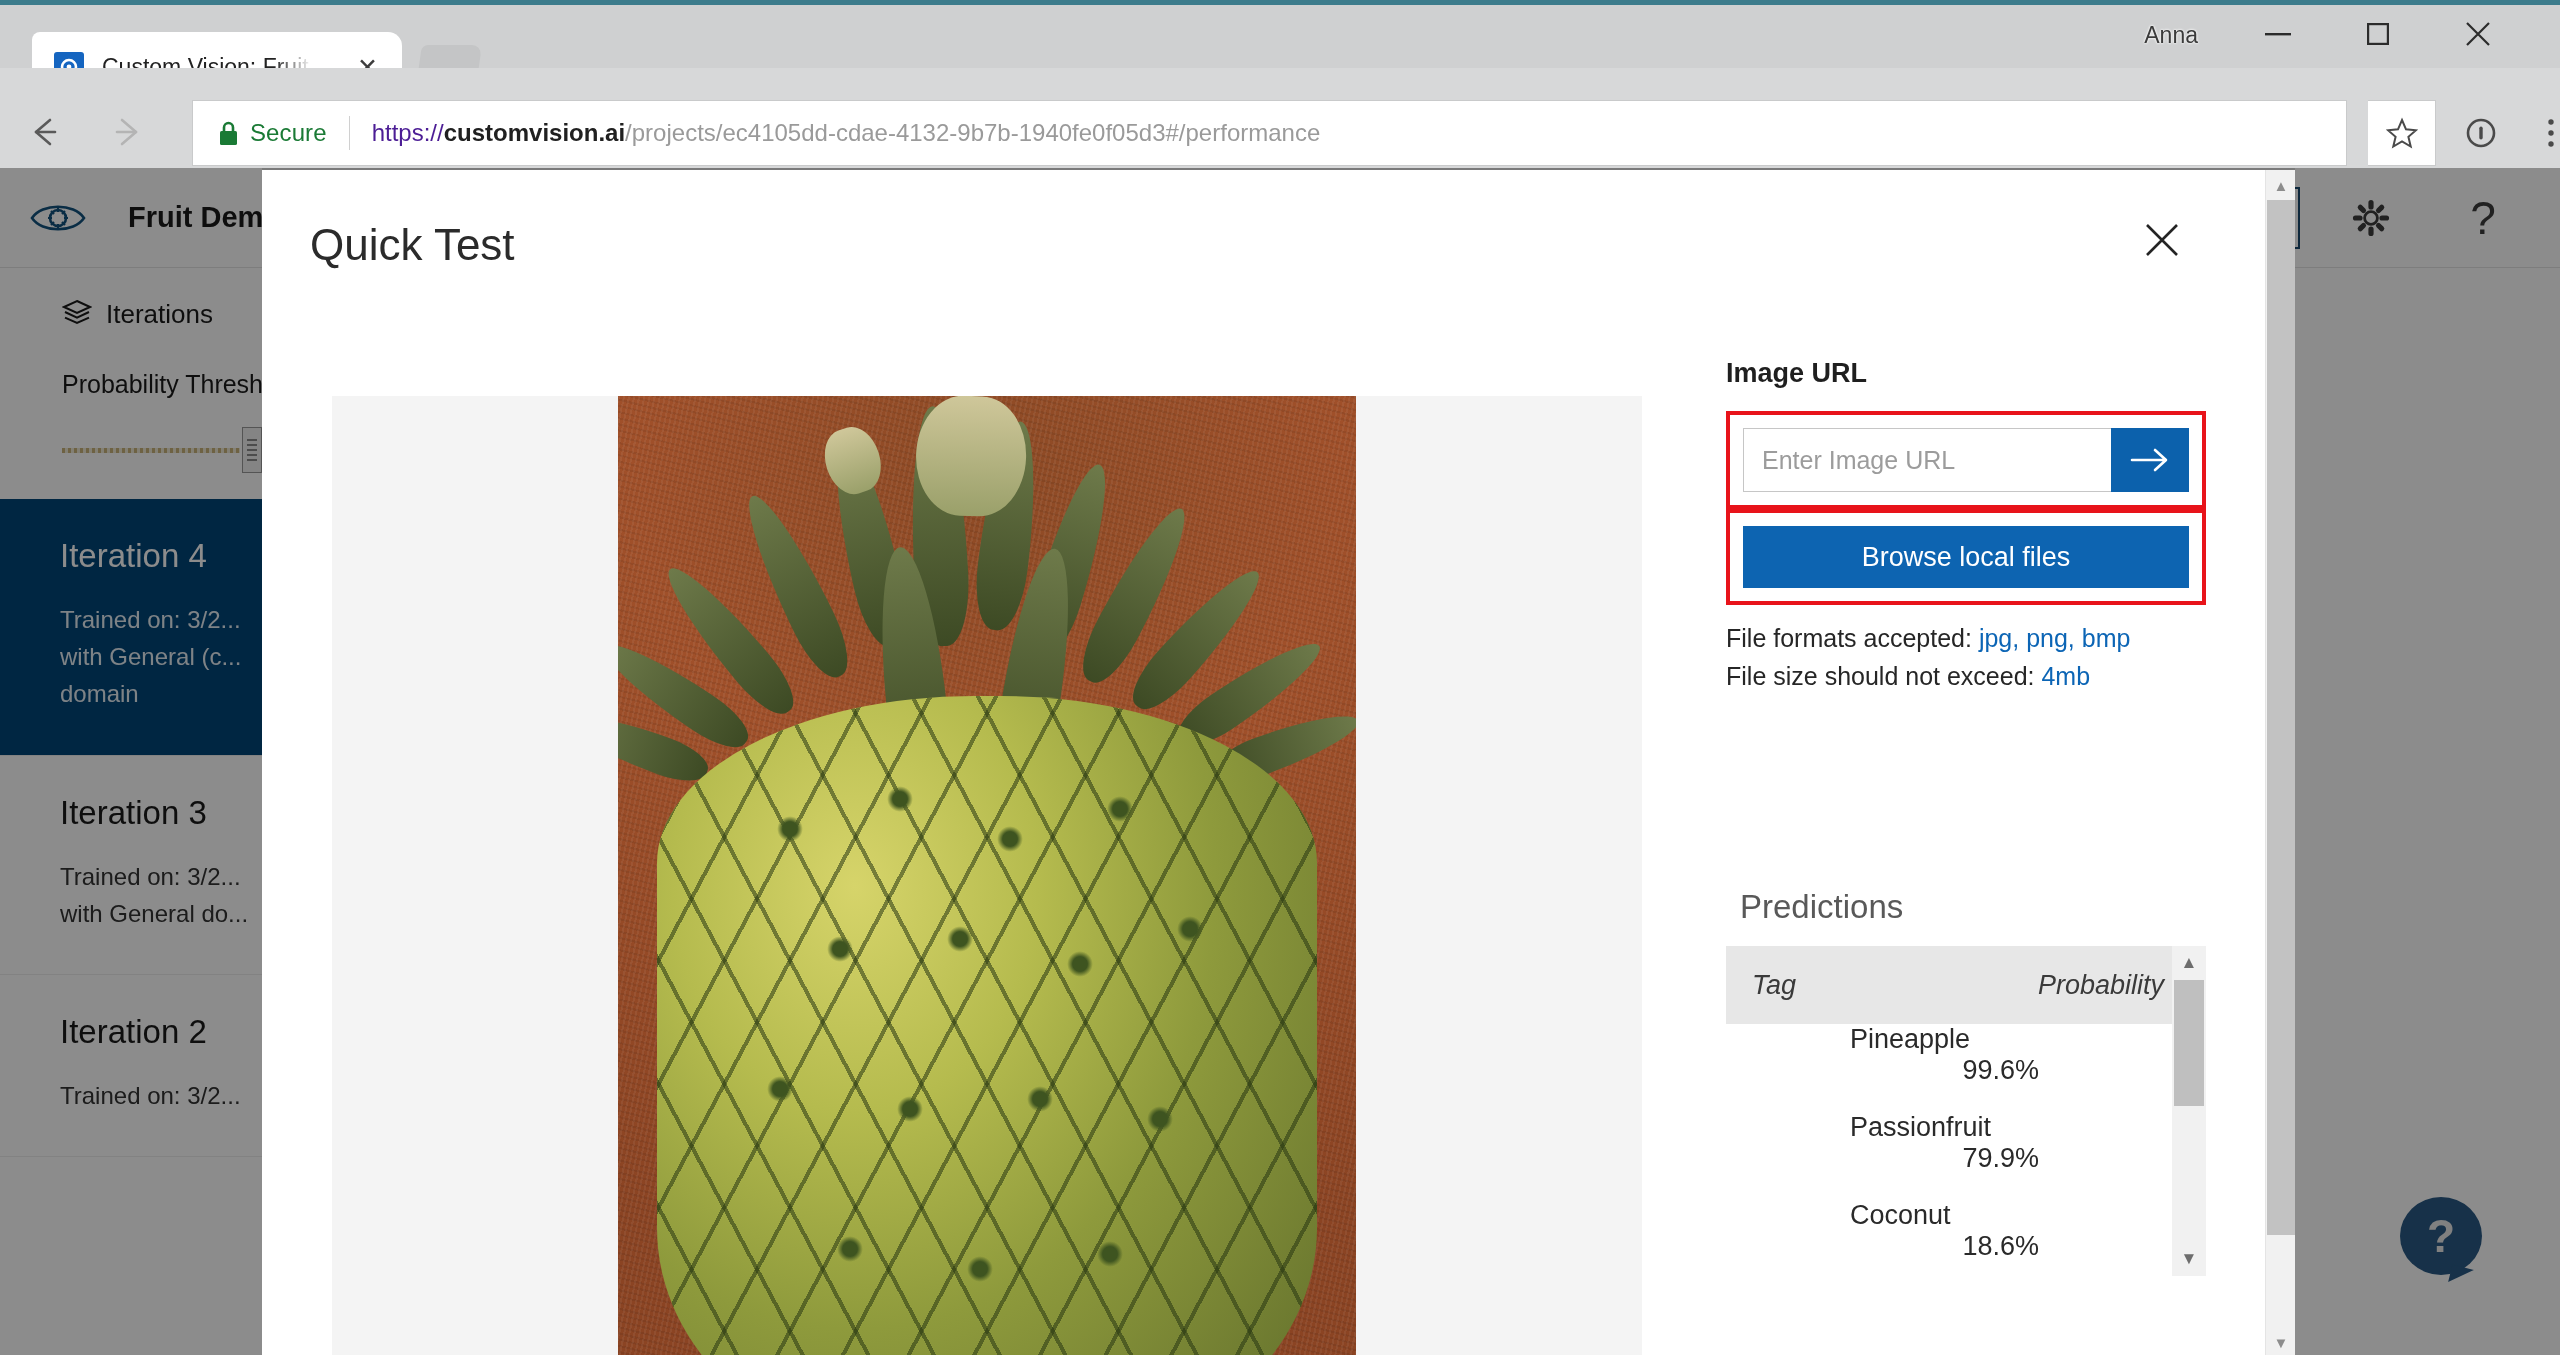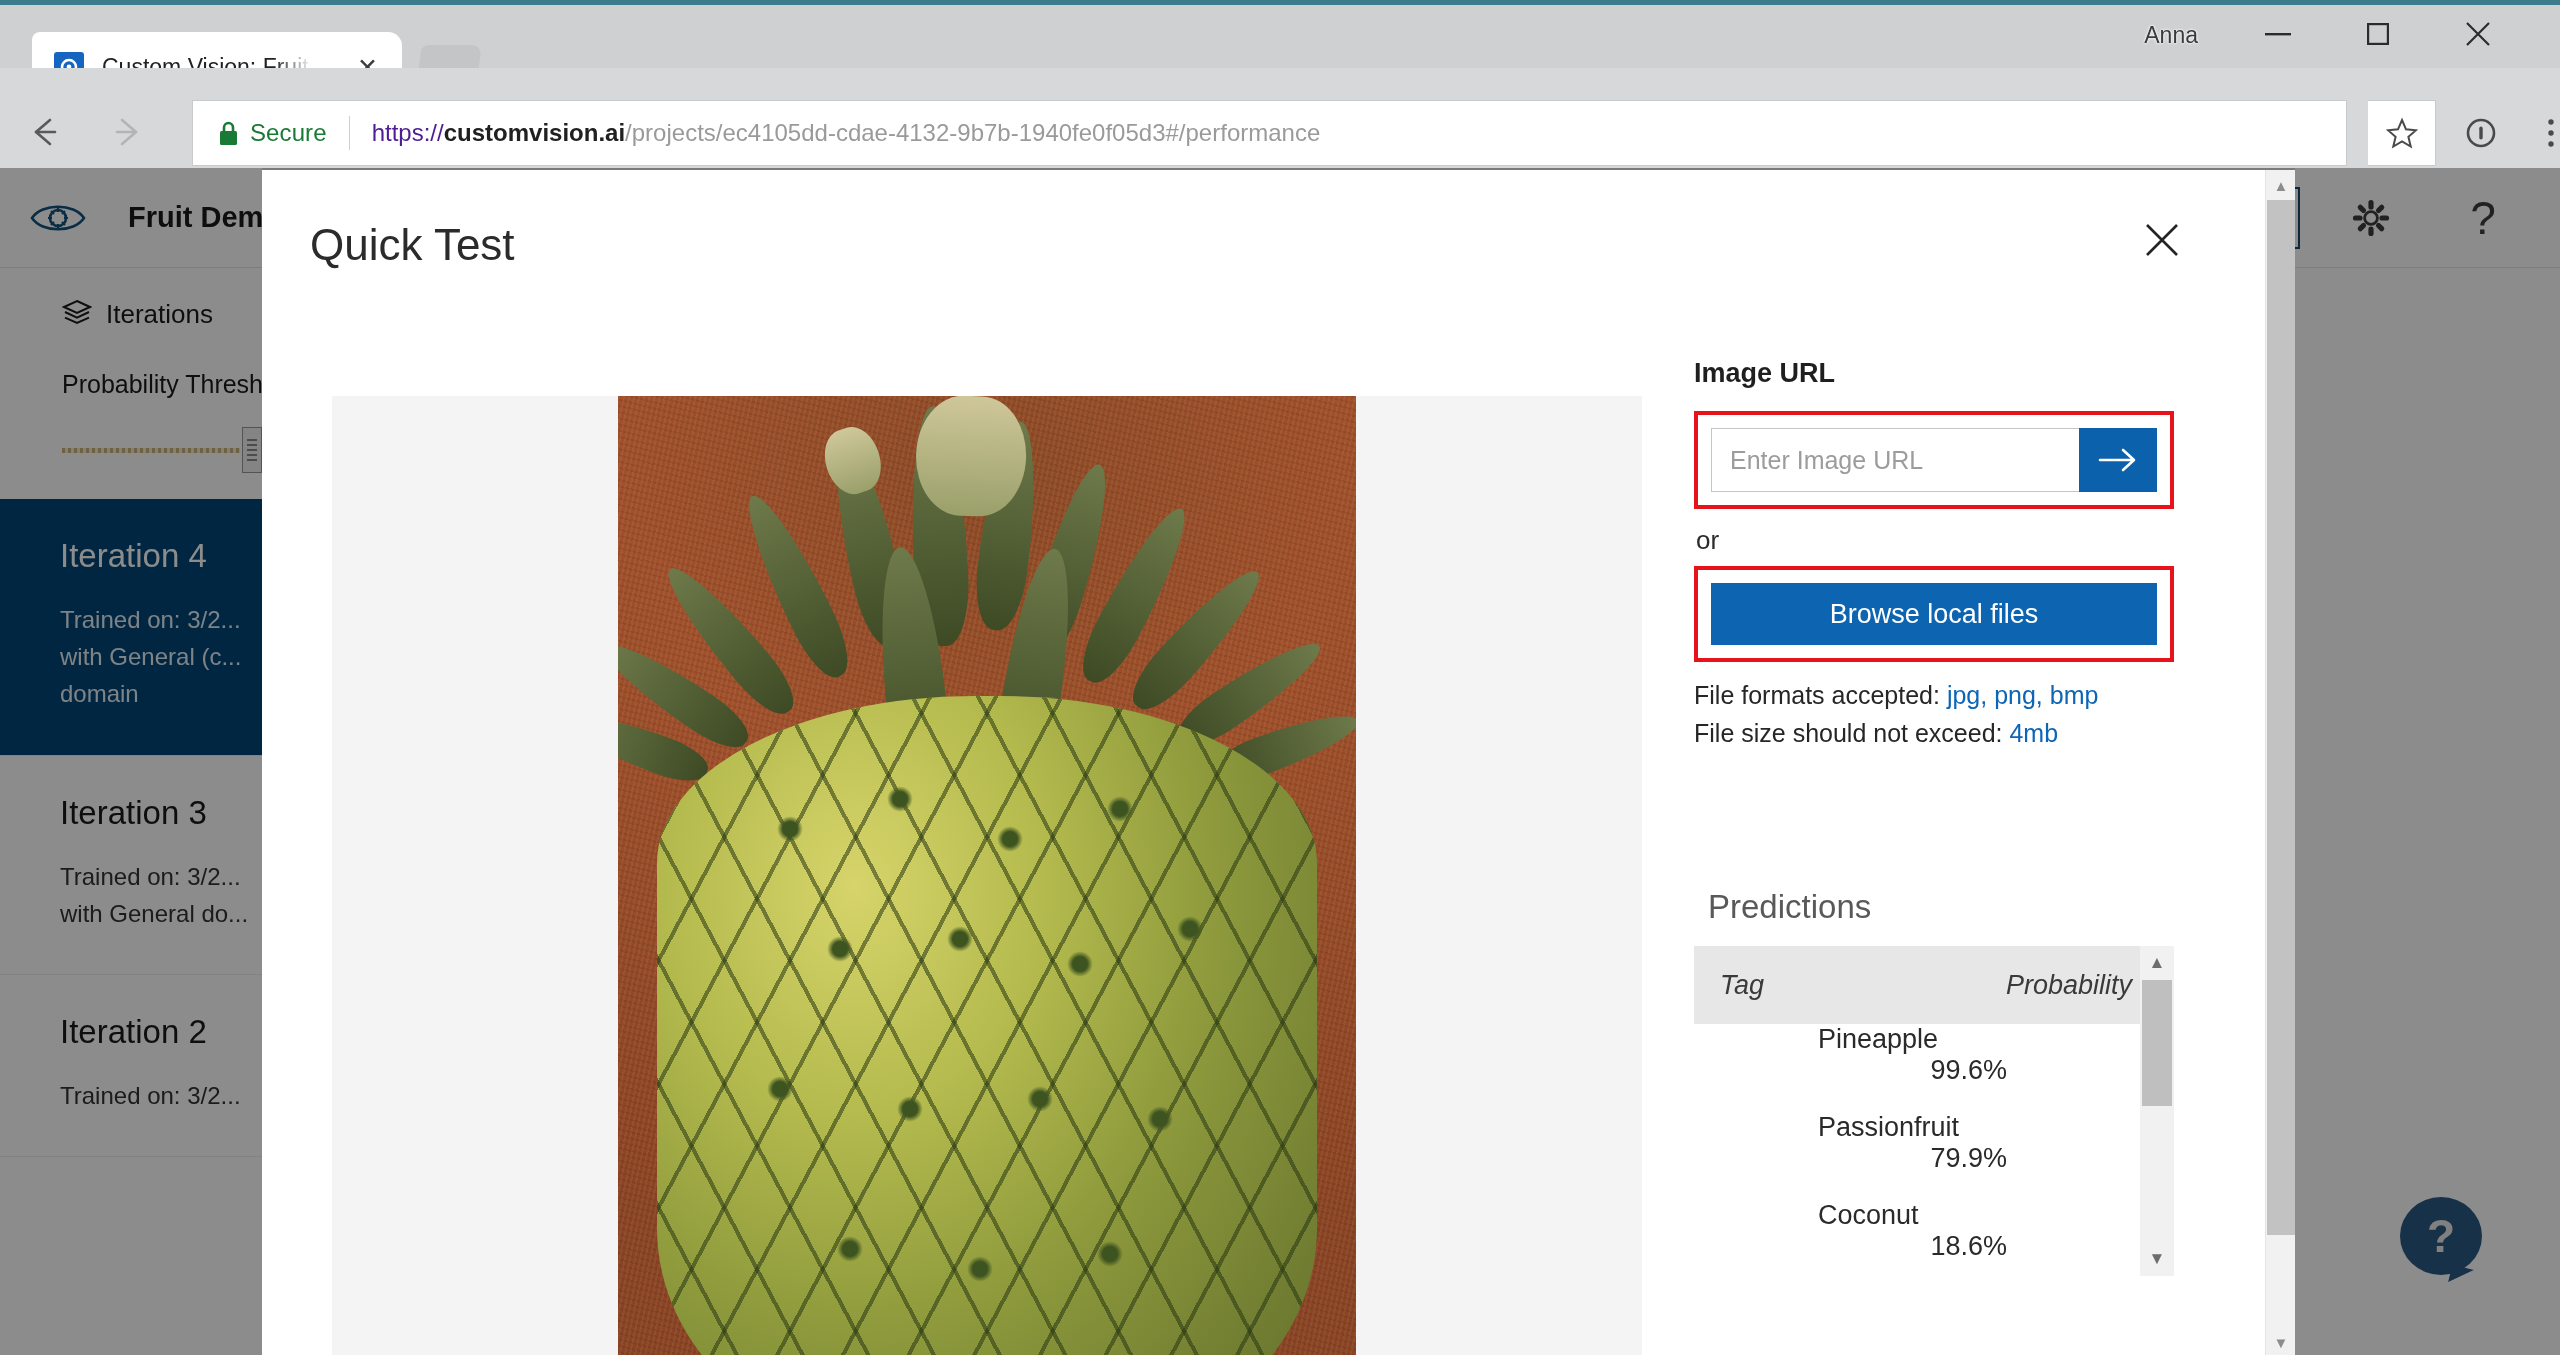--- a/index.html
+++ b/index.html
@@ -215,20 +215,21 @@
   }
   .modal-close {
     position: absolute; right: 105px; top: 42px; width: 56px; height: 56px;
     display: flex; align-items: center; justify-content: center;
     color: #222;
   }
 
   .modal-body {
     position: absolute; left: 0; top: 150px; right: 30px; bottom: 0;
     display: flex;
+    gap: 32px;
   }
   .image-pane {
     margin-left: 70px; margin-top: 76px;
     width: 1310px; height: 1000px;
     background: #f4f4f4;
     display: flex; align-items: flex-start; justify-content: center;
     overflow: hidden;
   }
   .photo {
     width: 738px; height: 1000px;
@@ -569,21 +570,20 @@
           <div class="url-input-row">
             <div class="url-input">Enter Image URL</div>
             <div class="url-go">
               <svg width="44" height="30" viewBox="0 0 44 30">
                 <path d="M4 15 H37 M27 5 L38 15 L27 25" fill="none" stroke="#ffffff" stroke-width="2.6" stroke-linecap="round" stroke-linejoin="round"></path>
               </svg>
             </div>
           </div>
         </div>
 
-        <div class="or-text">or</div>
 
         <div class="redbox">
           <div class="browse-btn">Browse local files</div>
         </div>
 
         <div class="note">
           <span>File formats accepted: </span><a href="#">jpg, png, bmp</a>
         </div>
         <div class="note" style="margin-top:2px;">
           <span>File size should not exceed: </span><a href="#">4mb</a>

